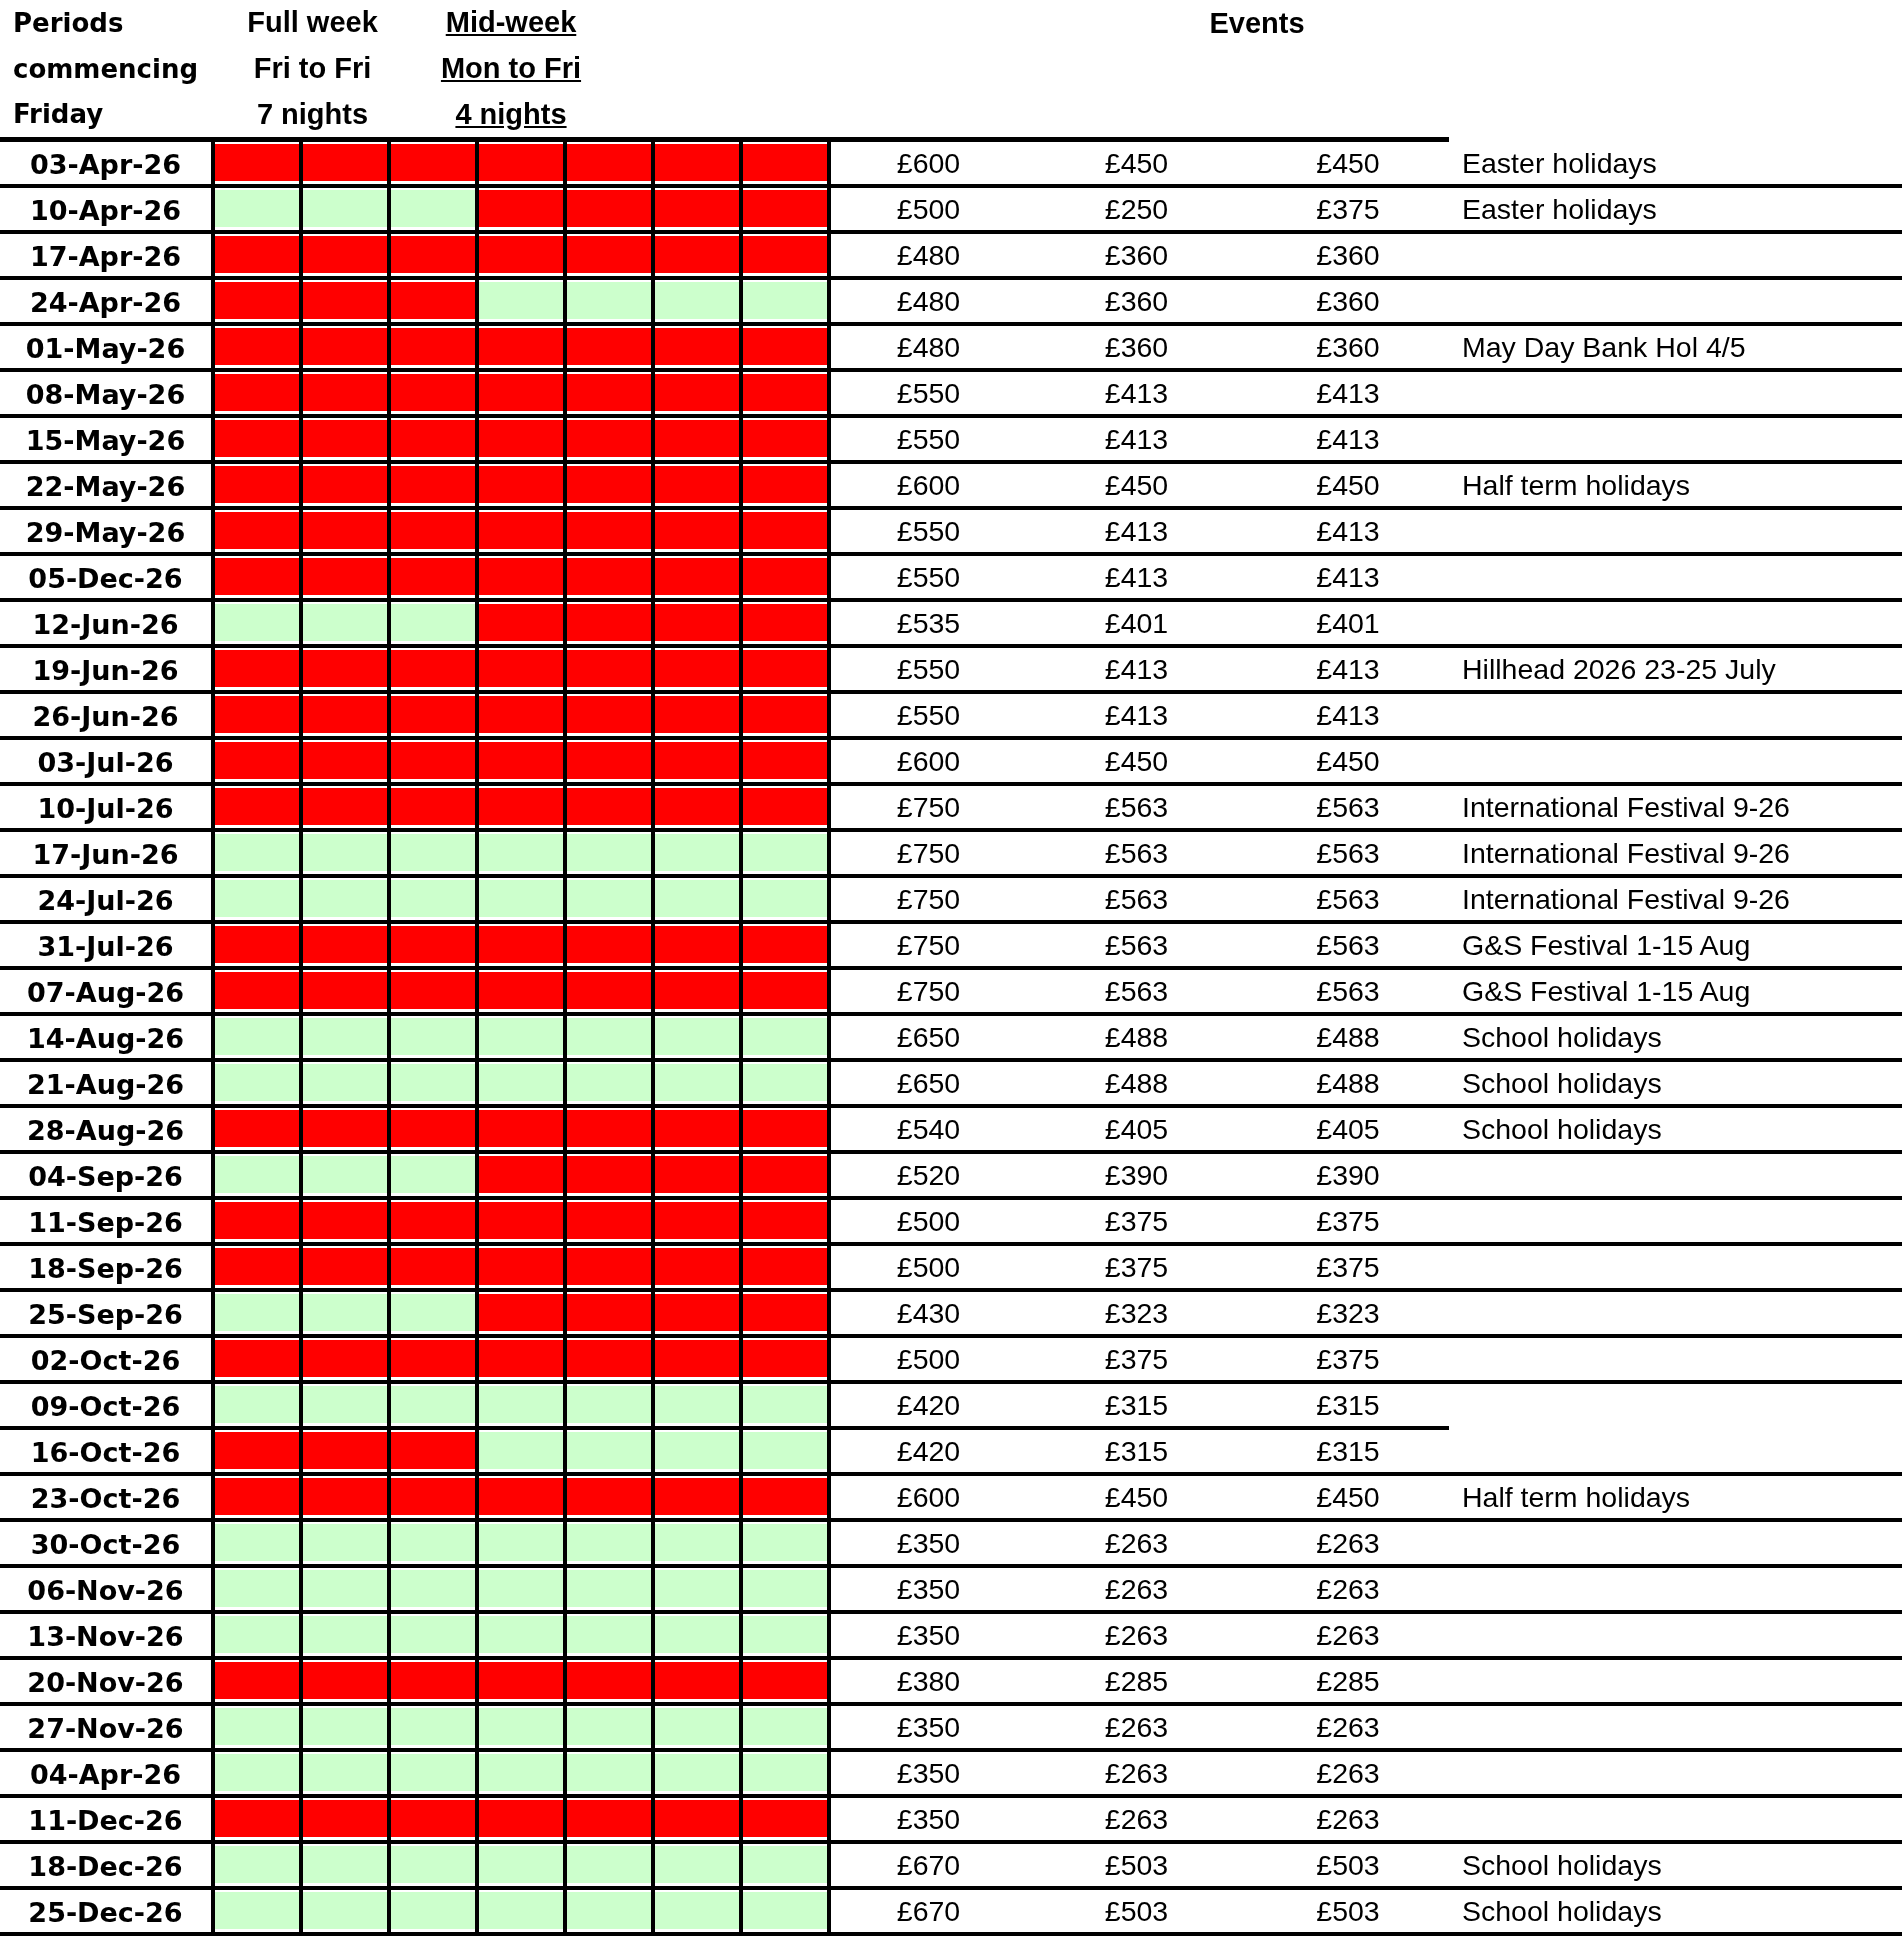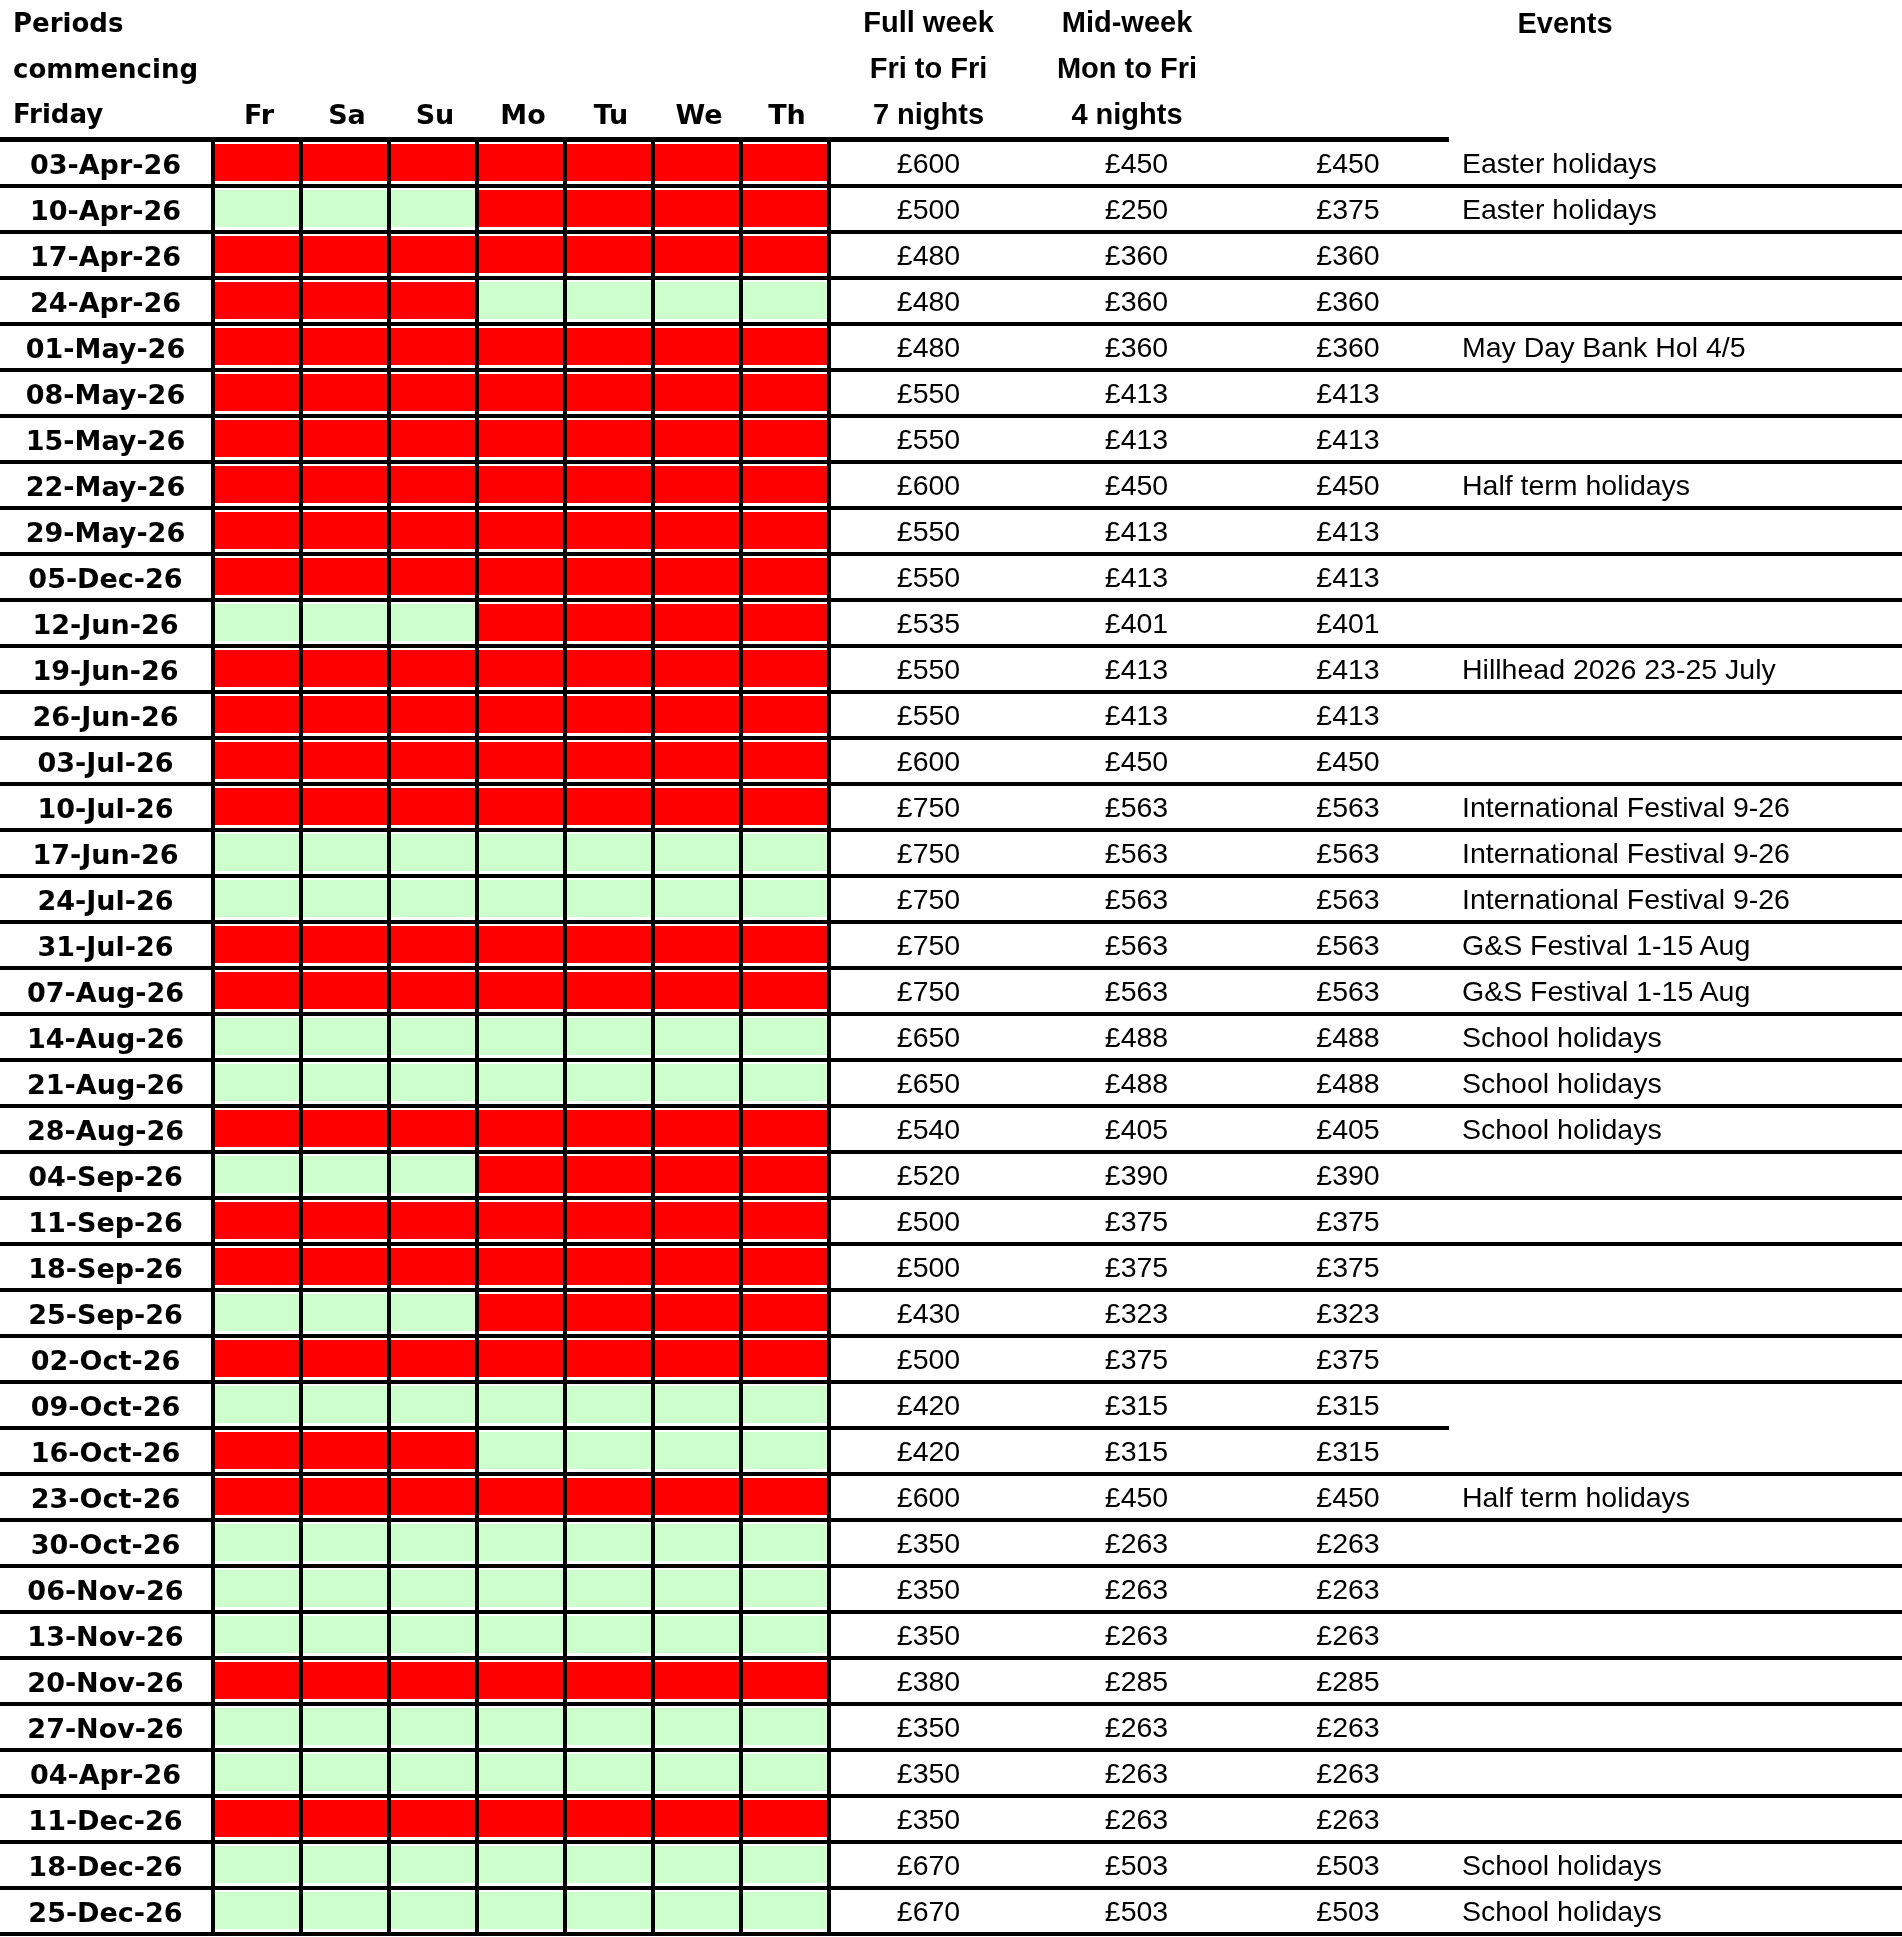--- a/index.html
+++ b/index.html
@@ -13,21 +13,21 @@
   .h-period .h-line{font:700 26px "DejaVu Sans",sans-serif;text-align:center;}
   .h-days{width:616px;display:flex;flex-direction:column;}
   .h-days .spacer{height:91px;}
   .h-days .names{height:46px;display:flex;}
   .h-days .names span{width:88px;display:flex;align-items:center;justify-content:center;
                       font:700 27px "DejaVu Sans",sans-serif;}
   .h-col{display:flex;flex-direction:column;}
   .h-col .h-line{justify-content:center;font:700 29px "Liberation Sans",sans-serif;}
   .h-full{width:195px;align-items:center;}
   .h-weekend{width:221px;}
-  .h-midweek{width:202px;}
+  .h-midweek{width:202px;text-decoration:underline;}
   .h-events{flex:1;}
   .header-rule{width:1449px;height:4.9px;background:#000;}
 
   
   .row{position:relative;display:flex;height:46px;}
   .row::after{content:"";position:absolute;left:0;bottom:0;height:4.1px;width:1902px;background:#000;}
   .row.partial-border::after{width:1449px;}
   .c-date{width:215px;box-sizing:border-box;border-right:4.1px solid #000;
           display:flex;align-items:center;justify-content:center;
           font:700 27px "DejaVu Sans",sans-serif;}
@@ -46,32 +46,20 @@
 
 <div class="sheet">
 
   <div class="header">
     <div class="h-period">
       <div class="h-line">Periods</div>
       <div class="h-line">commencing</div>
       <div class="h-line">Friday</div>
     </div>
 
-    <div class="h-days">
-      <div class="spacer"></div>
-      <div class="names">
-        <span>Fr</span>
-        <span>Sa</span>
-        <span>Su</span>
-        <span>Mo</span>
-        <span>Tu</span>
-        <span>We</span>
-        <span>Th</span>
-      </div>
-    </div>
 
     <div class="h-col h-full">
       <div class="h-line">Full week</div>
       <div class="h-line">Fri to Fri</div>
       <div class="h-line">7 nights</div>
     </div>
 
 
     <div class="h-col h-midweek">
       <div class="h-line">Mid-week</div>

